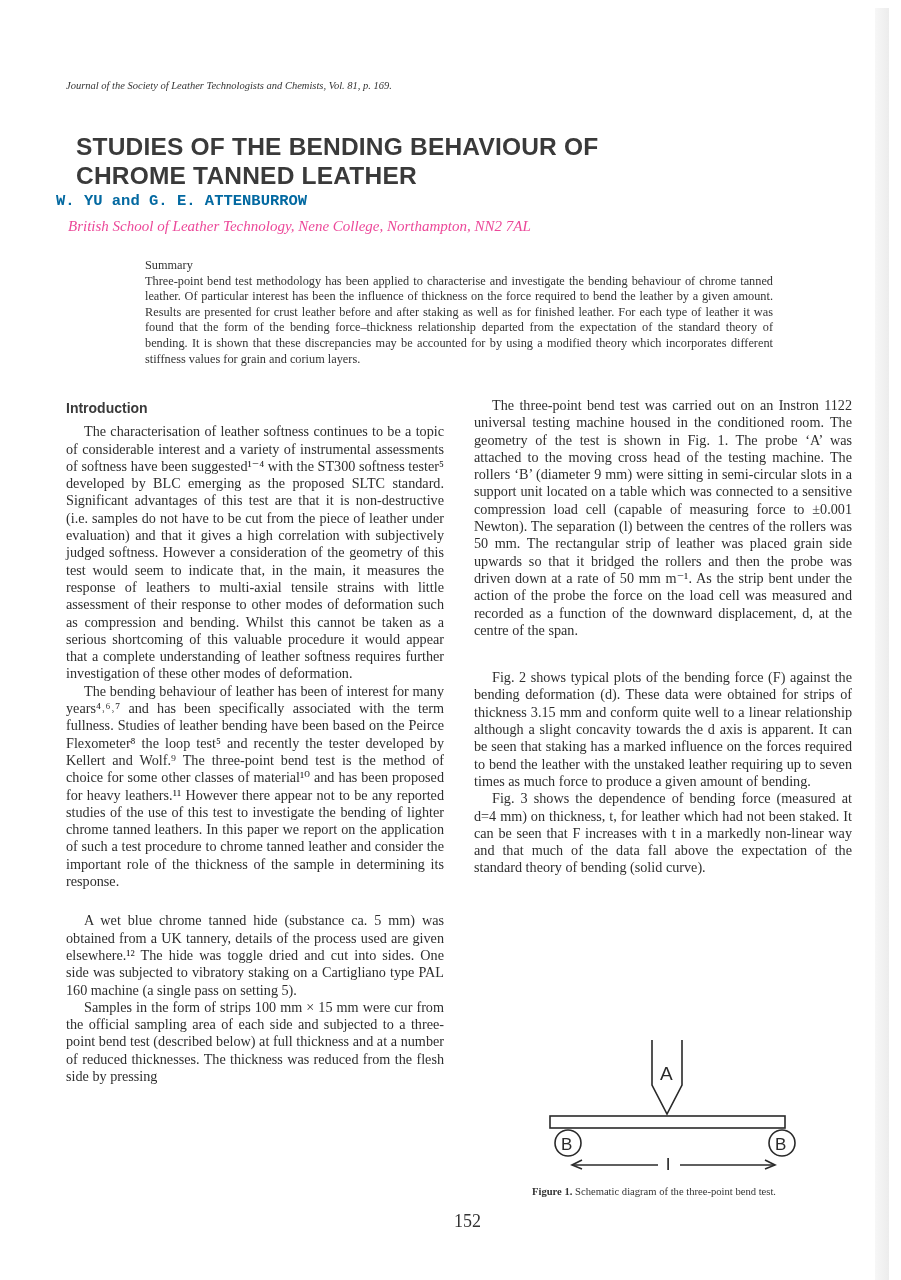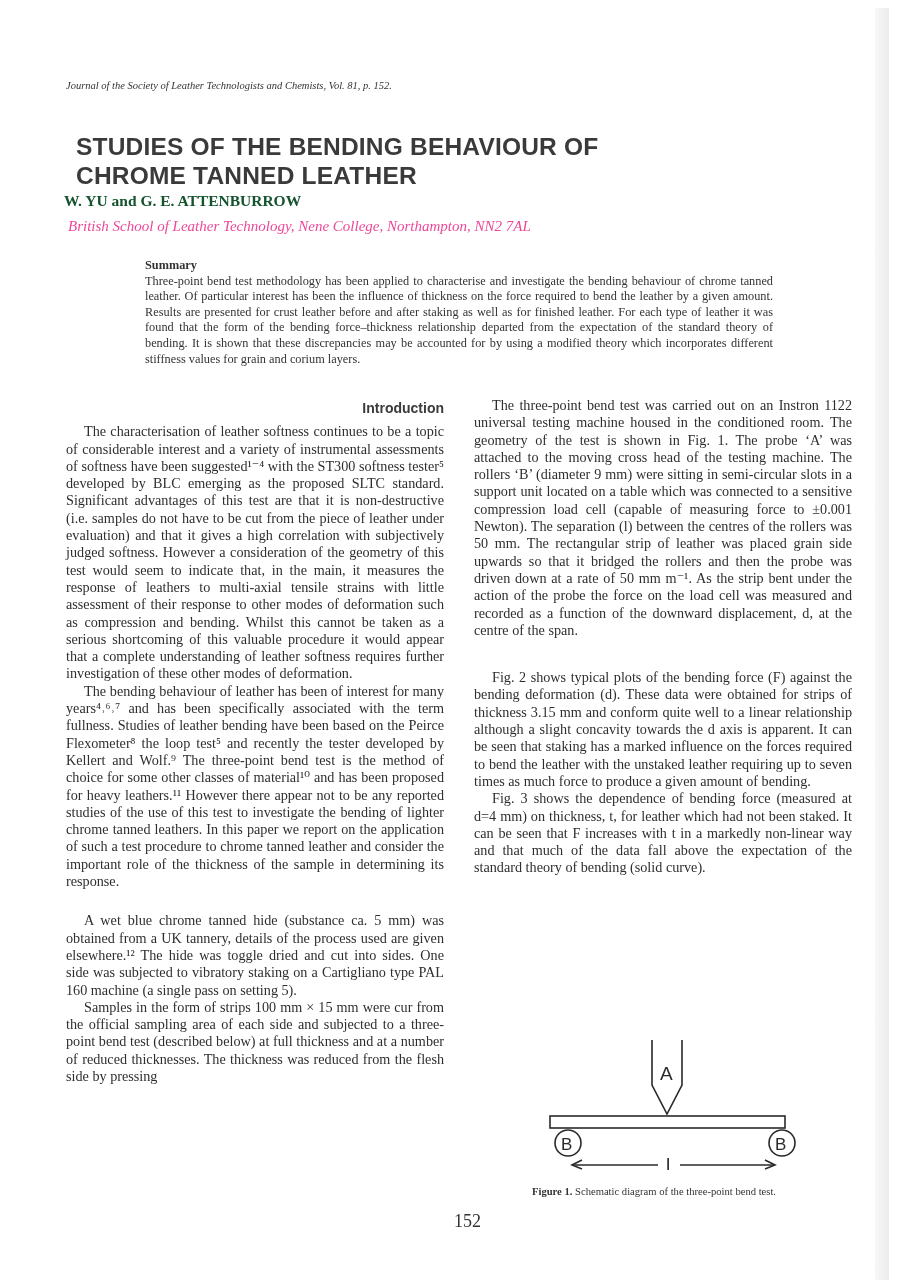--- a/index.html
+++ b/index.html
@@ -16,42 +16,42 @@
     position: absolute; left: 66px; top: 80px;
     font-style: italic; font-size: 10.5px; color: #333;
   }
   .title {
     position: absolute; left: 68px; top: 124px; width: 600px; margin: 8px;
     font-family: "Liberation Sans", "DejaVu Sans", sans-serif;
     font-weight: bold; font-size: 24.5px; line-height: 29px; color: #3a3a3a;
     letter-spacing: 0.2px;
   }
   .authors {
-    position: absolute; left: 64px; top: 192px;
-    font-family: Liberation Serif, serif;
-    font-weight: bold; font-size: 15.5px; color: #14532d;
+    position: absolute; left: 56px; top: 192px;
+    font-family: Liberation Mono, monospace;
+    font-weight: bold; font-size: 15.5px; color: #0369a1;
   }
   .affil {
     position: absolute; left: 68px; top: 218px;
     font-style: italic; font-size: 15px; color: #ec4899;
   }
   .summary {
     position: absolute; left: 145px; top: 258px; width: 628px;
     font-size: 12.3px; line-height: 15.6px; text-align: justify; color: #333;
   }
-  .summary .label { font-weight: bold; display: block; }
+  .summary .label { font-weight: normal; display: block; }
   .col {
     position: absolute; top: 400px; width: 378px;
     font-size: 14.2px; line-height: 17.3px; color: #2e2e2e;
   }
   .col-left { left: 66px; }
   .col-right { left: 474px; top: 397px; }
   .section-h {
     font-family: "Liberation Sans", "DejaVu Sans", sans-serif;
-    font-weight: bold; font-size: 14px; color: #3a3a3a; margin: 0 0 6px 0; text-align: right;
+    font-weight: bold; font-size: 14px; color: #3a3a3a; margin: 0 0 6px 0;
   }
   .para { margin: 0; text-align: justify; text-indent: 18px; }
   .para.noindent { text-indent: 0; }
   .gap-mm { height: 22px; }
   .gap-results { height: 30px; }
   .figure {
     position: absolute; left: 540px; top: 1030px; width: 260px; height: 140px;
   }
   .fig-caption {
     position: absolute; left: 487px; top: 1186px;
@@ -60,21 +60,21 @@
   .fig-caption b { font-weight: bold; margin-left: 45px; }
   .page-num {
     position: absolute; left: 454px; top: 1211px; font-size: 18px; color: #333;
   }
 </style>
 </head>
 <body>
 
 <div class="edge-strip"></div>
 
-<div class="running-head">Journal of the Society of Leather Technologists and Chemists, Vol. 81, p. 152.</div>
+<div class="running-head">Journal of the Society of Leather Technologists and Chemists, Vol. 81, p. 169.</div>
 
 <h1 class="title">STUDIES OF THE BENDING BEHAVIOUR OF CHROME TANNED LEATHER</h1>
 <div class="authors">W. YU and G. E. ATTENBURROW</div>
 <div class="affil">British School of Leather Technology, Nene College, Northampton, NN2 7AL</div>
 
 <div class="summary">
   <span class="label">Summary</span>
   <span>Three-point bend test methodology has been applied to characterise and investigate the bending behaviour of chrome tanned leather. Of particular interest has been the influence of thickness on the force required to bend the leather by a given amount. Results are presented for crust leather before and after staking as well as for finished leather. For each type of leather it was found that the form of the bending force–thickness relationship departed from the expectation of the standard theory of bending. It is shown that these discrepancies may be accounted for by using a modified theory which incorporates different stiffness values for grain and corium layers.</span>
 </div>
 

